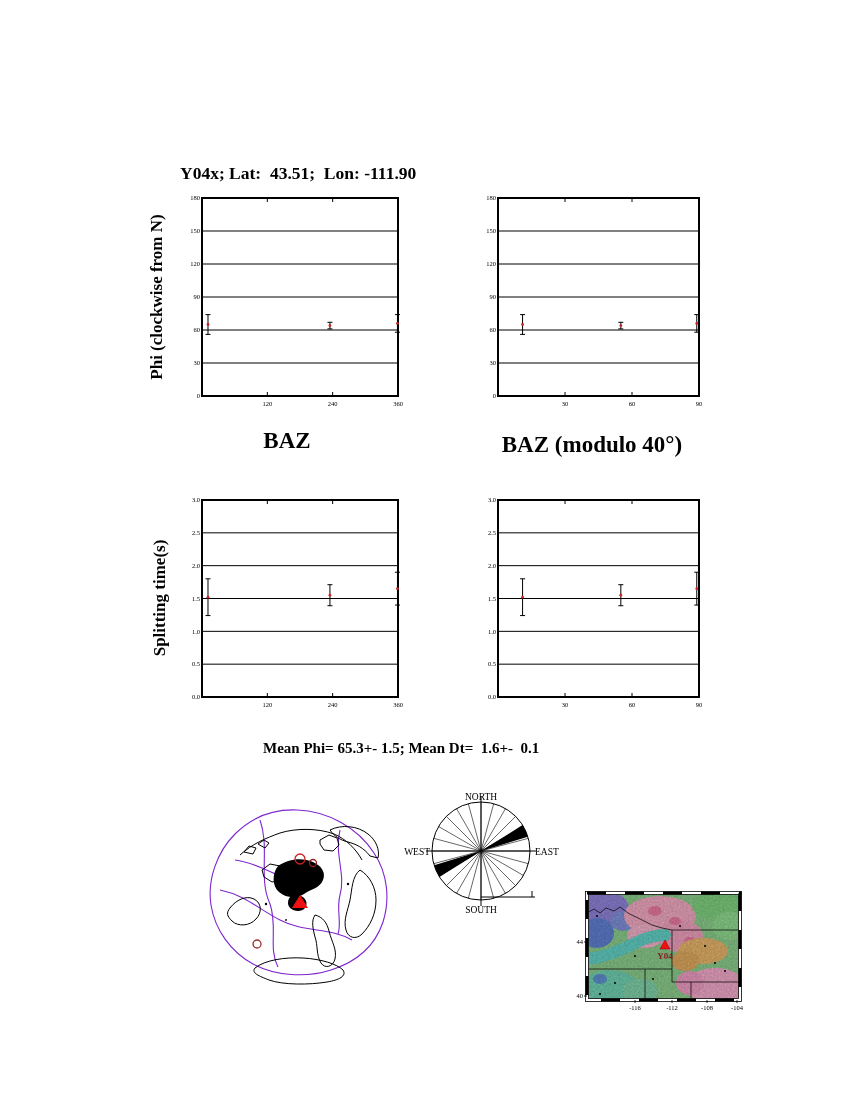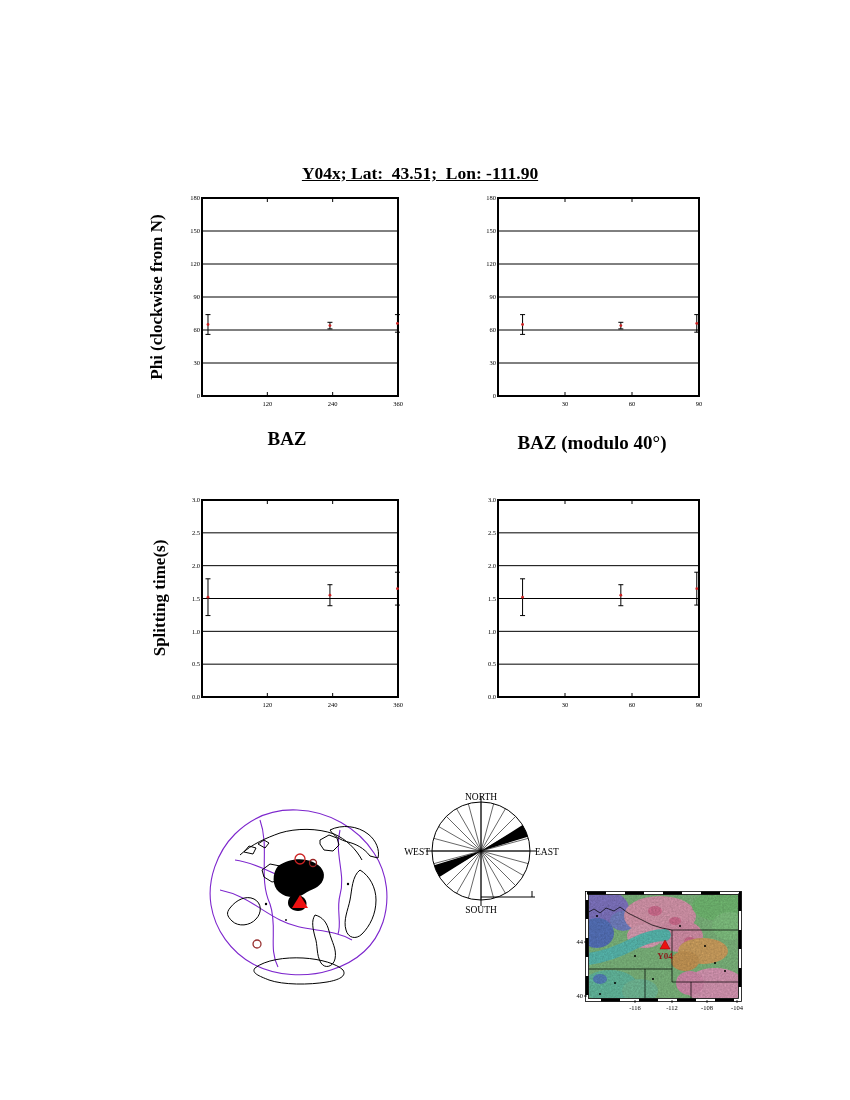--- a/index.html
+++ b/index.html
@@ -1,21 +1,21 @@
 <!DOCTYPE html>
 <html><head>
 <meta charset="utf-8">
 <style>
   html,body{margin:0;padding:0;background:#fff;}
   #page{position:relative;width:850px;height:1100px;background:#ffffff;overflow:hidden;
         font-family:"Liberation Serif","DejaVu Serif",serif;color:#000;}
   .abs{position:absolute;}
-  .title{left:180px;top:163px;width:480px;text-align:center;font-weight:bold;font-size:17.5px;white-space:pre;text-decoration:underline;}
+  .title{left:180px;top:163px;width:480px;text-align:left;font-weight:bold;font-size:17.5px;white-space:pre;}
   .ylab{font-weight:bold;font-size:17px;white-space:nowrap;transform:translate(-50%,-50%) rotate(-90deg);}
-  .xlab{font-weight:bold;font-size:19px;transform:translate(-50%,0);white-space:pre;}
+  .xlab{font-weight:bold;font-size:23px;transform:translate(-50%,0);white-space:pre;}
   .stats{font-weight:bold;font-size:15px;white-space:pre;}
   svg text{font-family:"Liberation Serif","DejaVu Serif",serif;}
   .ticklab{font-size:6.5px;}
   .roselab{font-size:9.5px;}
 </style>
 </head>
 <body>
 
 <div id="page">
 
@@ -173,20 +173,21 @@
         <line x1="228.76666666666668" x2="228.76666666666668" y1="80.23333333333335" y2="113.06666666666669" stroke="#000" stroke-width="1"></line>
         <line x1="226.26666666666668" x2="231.26666666666668" y1="80.23333333333335" y2="80.23333333333335" stroke="#000" stroke-width="1"></line>
         <line x1="226.26666666666668" x2="231.26666666666668" y1="113.06666666666669" y2="113.06666666666669" stroke="#000" stroke-width="1"></line>
         <circle cx="228.76666666666668" cy="96.65000000000002" r="1.4" fill="#cc2222"></circle>
       </g>
     </svg>
 
   <div class="abs xlab" style="left:287px;top:428px;">BAZ</div>
   <div class="abs xlab" style="left:592px;top:432px;">BAZ (modulo 40°)</div>
 
+  <div class="abs stats" style="left:263px;top:740px;">Mean Phi= 65.3+- 1.5; Mean Dt=  1.6+-  0.1</div>
 
   <svg class="abs" style="left:200px;top:800px;" width="195" height="192" viewBox="0 0 195 192">
     <g stroke="#7d26cd" stroke-width="1.1" fill="none">
       <path d="M97,10 C128,11 158,28 174,53 C188,74 190,100 183,122 C175,146 156,162 131,170 C106,178 76,176 53,164 C31,152 15,130 11,105 C7,80 17,52 35,34 C51,18 72,9 97,10 Z"></path>
       <path d="M60,20 C70,48 58,78 70,104 C78,127 68,148 78,167"></path>
       <path d="M20,90 C45,95 60,110 80,120 C105,133 130,127 152,140"></path>
       <path d="M140,30 C134,54 146,74 140,95 C136,110 142,122 138,134"></path>
       <path d="M35,60 C52,62 66,70 80,76"></path>
     </g>
     <g stroke="#000" stroke-width="1" fill="none">

